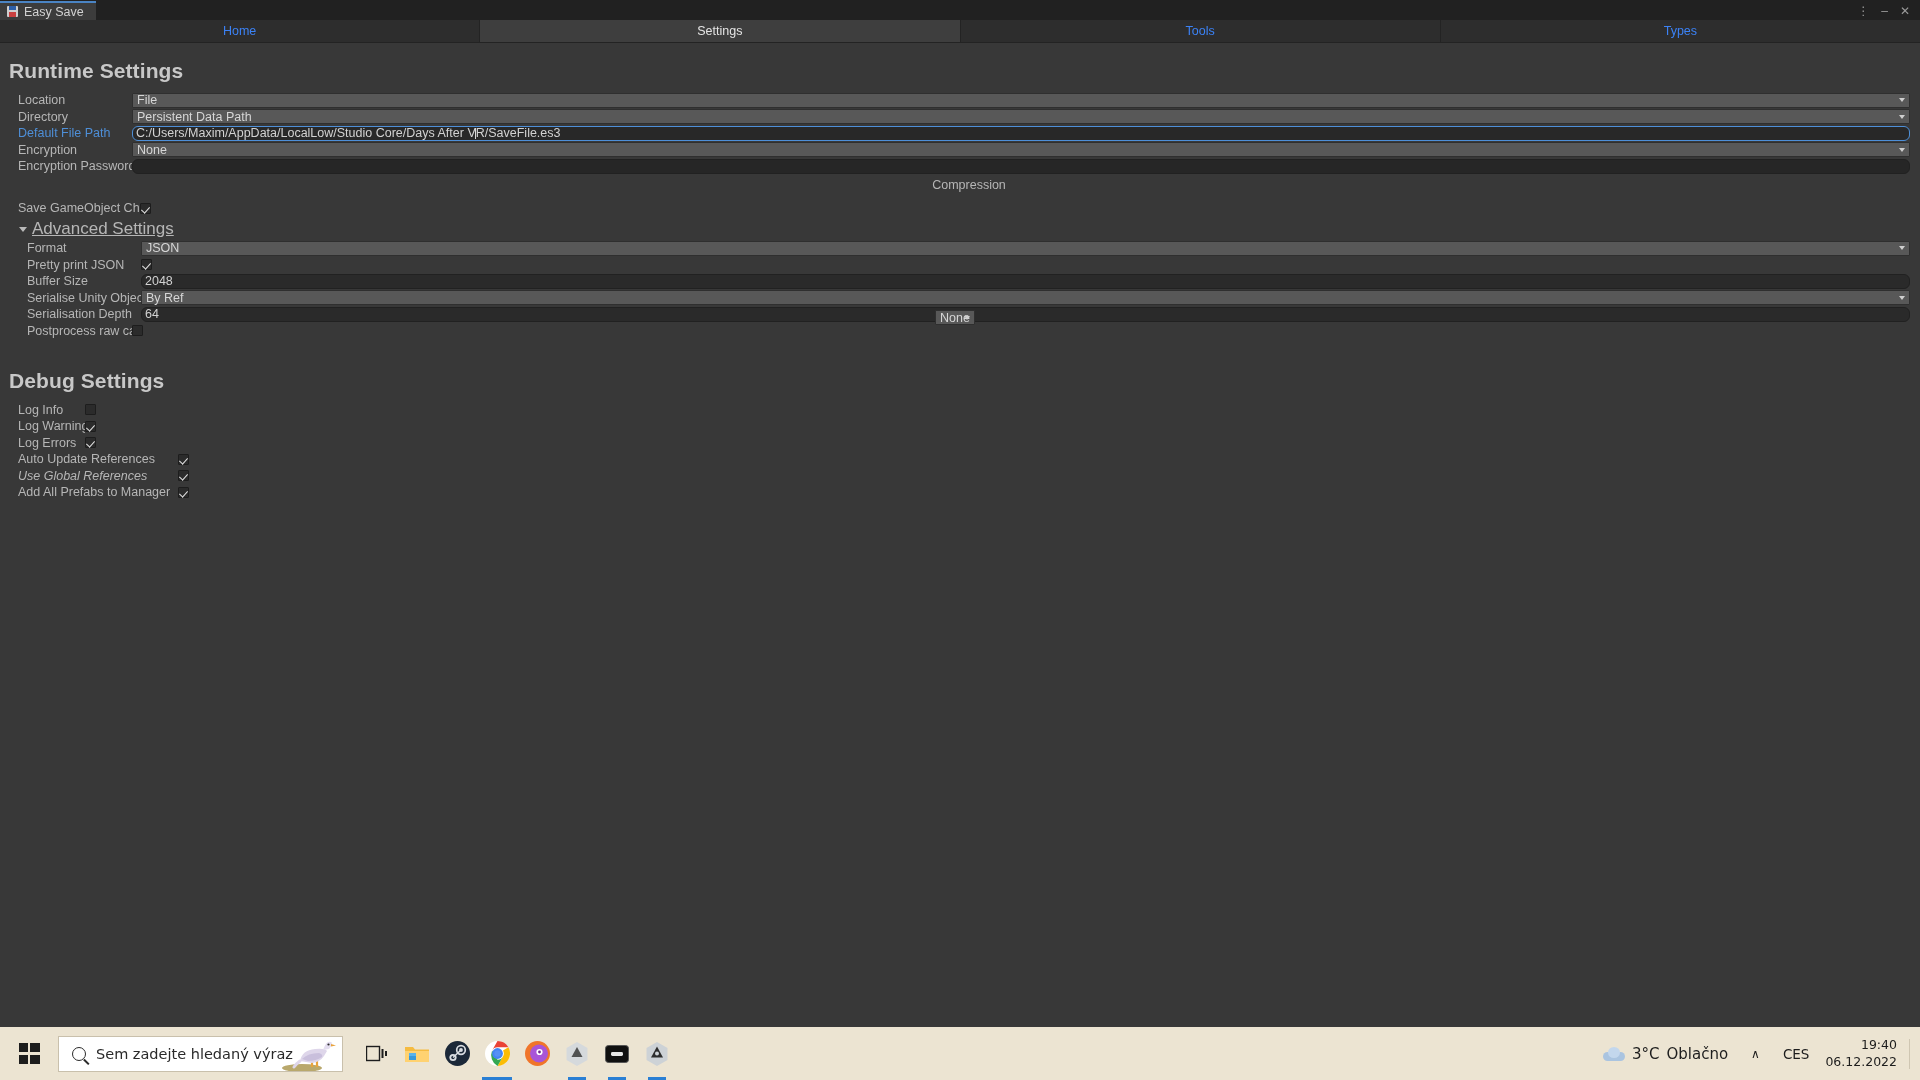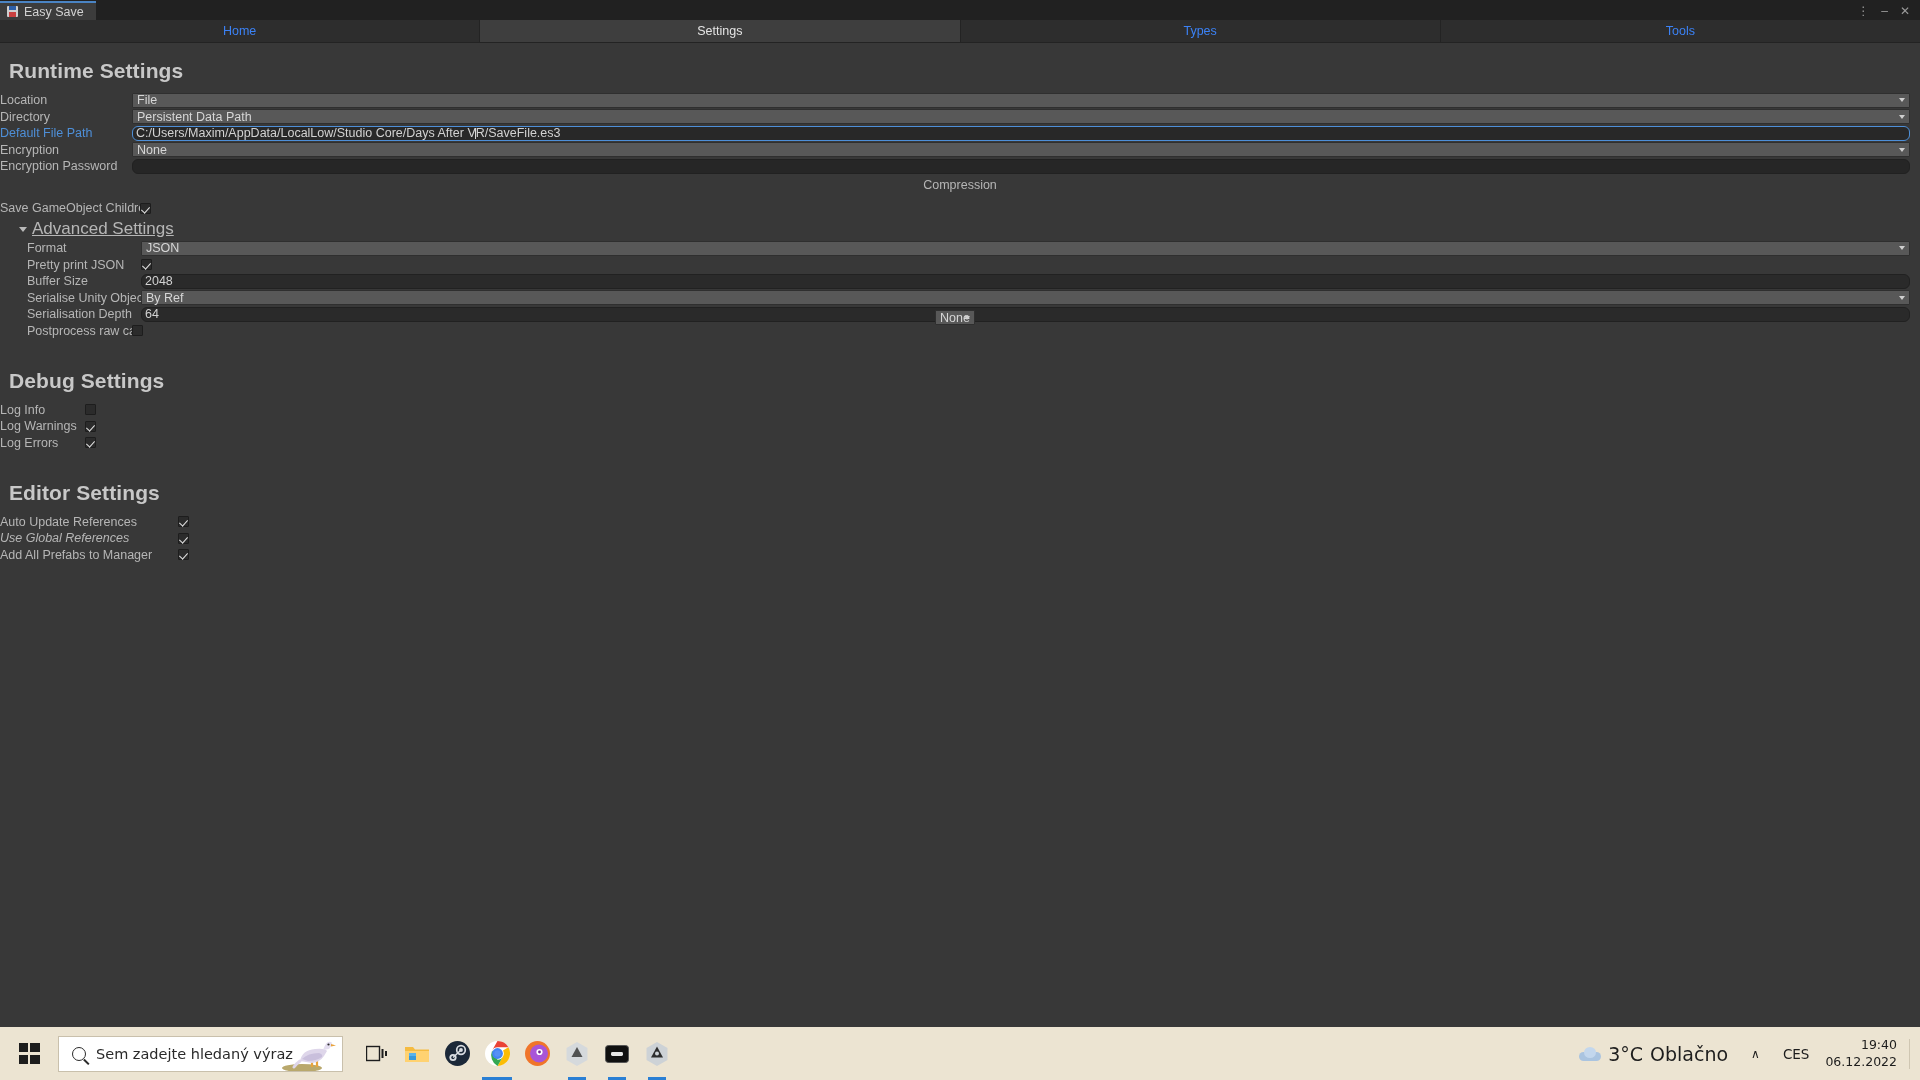--- a/index.html
+++ b/index.html
@@ -45,21 +45,21 @@
   .content { flex:1 1 auto; position:relative; padding-top:9px; }
 
   h2.section {
     font-size:21px; font-weight:bold; color:#c8c8c8;
     margin:7px 0 9px 9px; letter-spacing:0.1px;
   }
   h2.section.debug { margin-top:30px; }
 
   .row { display:flex; align-items:center; height:16px; margin-bottom:0.5px; }
   .row .lbl {
-    font-size:12.5px; color:#b6b6b6; 
+    font-size:12.5px; color:#b6b6b6; padding-left:18px;
     flex:0 0 132px; white-space:nowrap; overflow:hidden;
   }
   .row.indent .lbl { padding-left:27px; flex:0 0 141px; }
   .row .lbl.blue { color:#4e8fd8; }
 
   
   .fld { height:15px; display:flex; align-items:center; font-size:12.5px; color:#d6d6d6; }
   .popup {
     flex:1 1 auto; background:#585858; border:1px solid #2f2f2f;
     border-radius:1px; padding:0 4px; position:relative; margin-right:10px;
@@ -126,21 +126,21 @@
     position:relative;
   }
   .tsk.active::after {
     content:""; position:absolute; left:5px; right:5px; bottom:0; height:3px; background:#2a7fd4;
   }
   .tsk.open::after {
     content:""; position:absolute; left:11px; right:11px; bottom:0; height:3px; background:#2a7fd4;
   }
 
   .tray { margin-left:auto; display:flex; align-items:center; gap:0; padding-right:10px; height:53px; }
-  .weather { display:flex; align-items:center; gap:7px; font-size:19px; padding:0 10px; }
+  .weather { display:flex; align-items:center; gap:7px; font-size:15px; padding:0 10px; }
   .cloud { width:22px; height:14px; position:relative; }
   .cloud::before {
     content:""; position:absolute; left:0; bottom:0; width:22px; height:9px;
     background:#aac4e0; border-radius:5px;
   }
   .cloud::after {
     content:""; position:absolute; left:5px; top:0; width:12px; height:11px;
     background:#c3d7ed; border-radius:50%;
   }
   .chev { padding:0 13px; font-size:12px; color:#1d1d1d; }
@@ -167,24 +167,24 @@
   </div>
 
   <div class="tabbar">
     <div class="tab">
         <span>Home</span>
       </div>
     <div class="tab selected">
         <span>Settings</span>
       </div>
     <div class="tab">
+        <span>Tools</span>
+      </div>
+    <div class="tab">
         <span>Types</span>
-      </div>
-    <div class="tab">
-        <span>Tools</span>
       </div>
   </div>
 
   <div class="content">
 
     <h2 class="section">Runtime Settings</h2>
 
     <div class="row">
       <div class="lbl">Location</div>
       <div class="fld popup">
@@ -293,21 +293,20 @@
     <div class="row">
       <div class="lbl" style="flex:0 0 85px;">Log Warnings</div>
       <div class="cb on"></div>
     </div>
 
     <div class="row">
       <div class="lbl" style="flex:0 0 85px;">Log Errors</div>
       <div class="cb on"></div>
     </div>
 
-    <h2 class="section debug">Editor Settings</h2>
 
     <div class="row">
       <div class="lbl" style="flex:0 0 178px;">Auto Update References</div>
       <div class="cb on"></div>
     </div>
 
     <div class="row">
       <div class="lbl" style="flex:0 0 178px;font-style:italic;">Use Global References</div>
       <div class="cb on"></div>
     </div>

